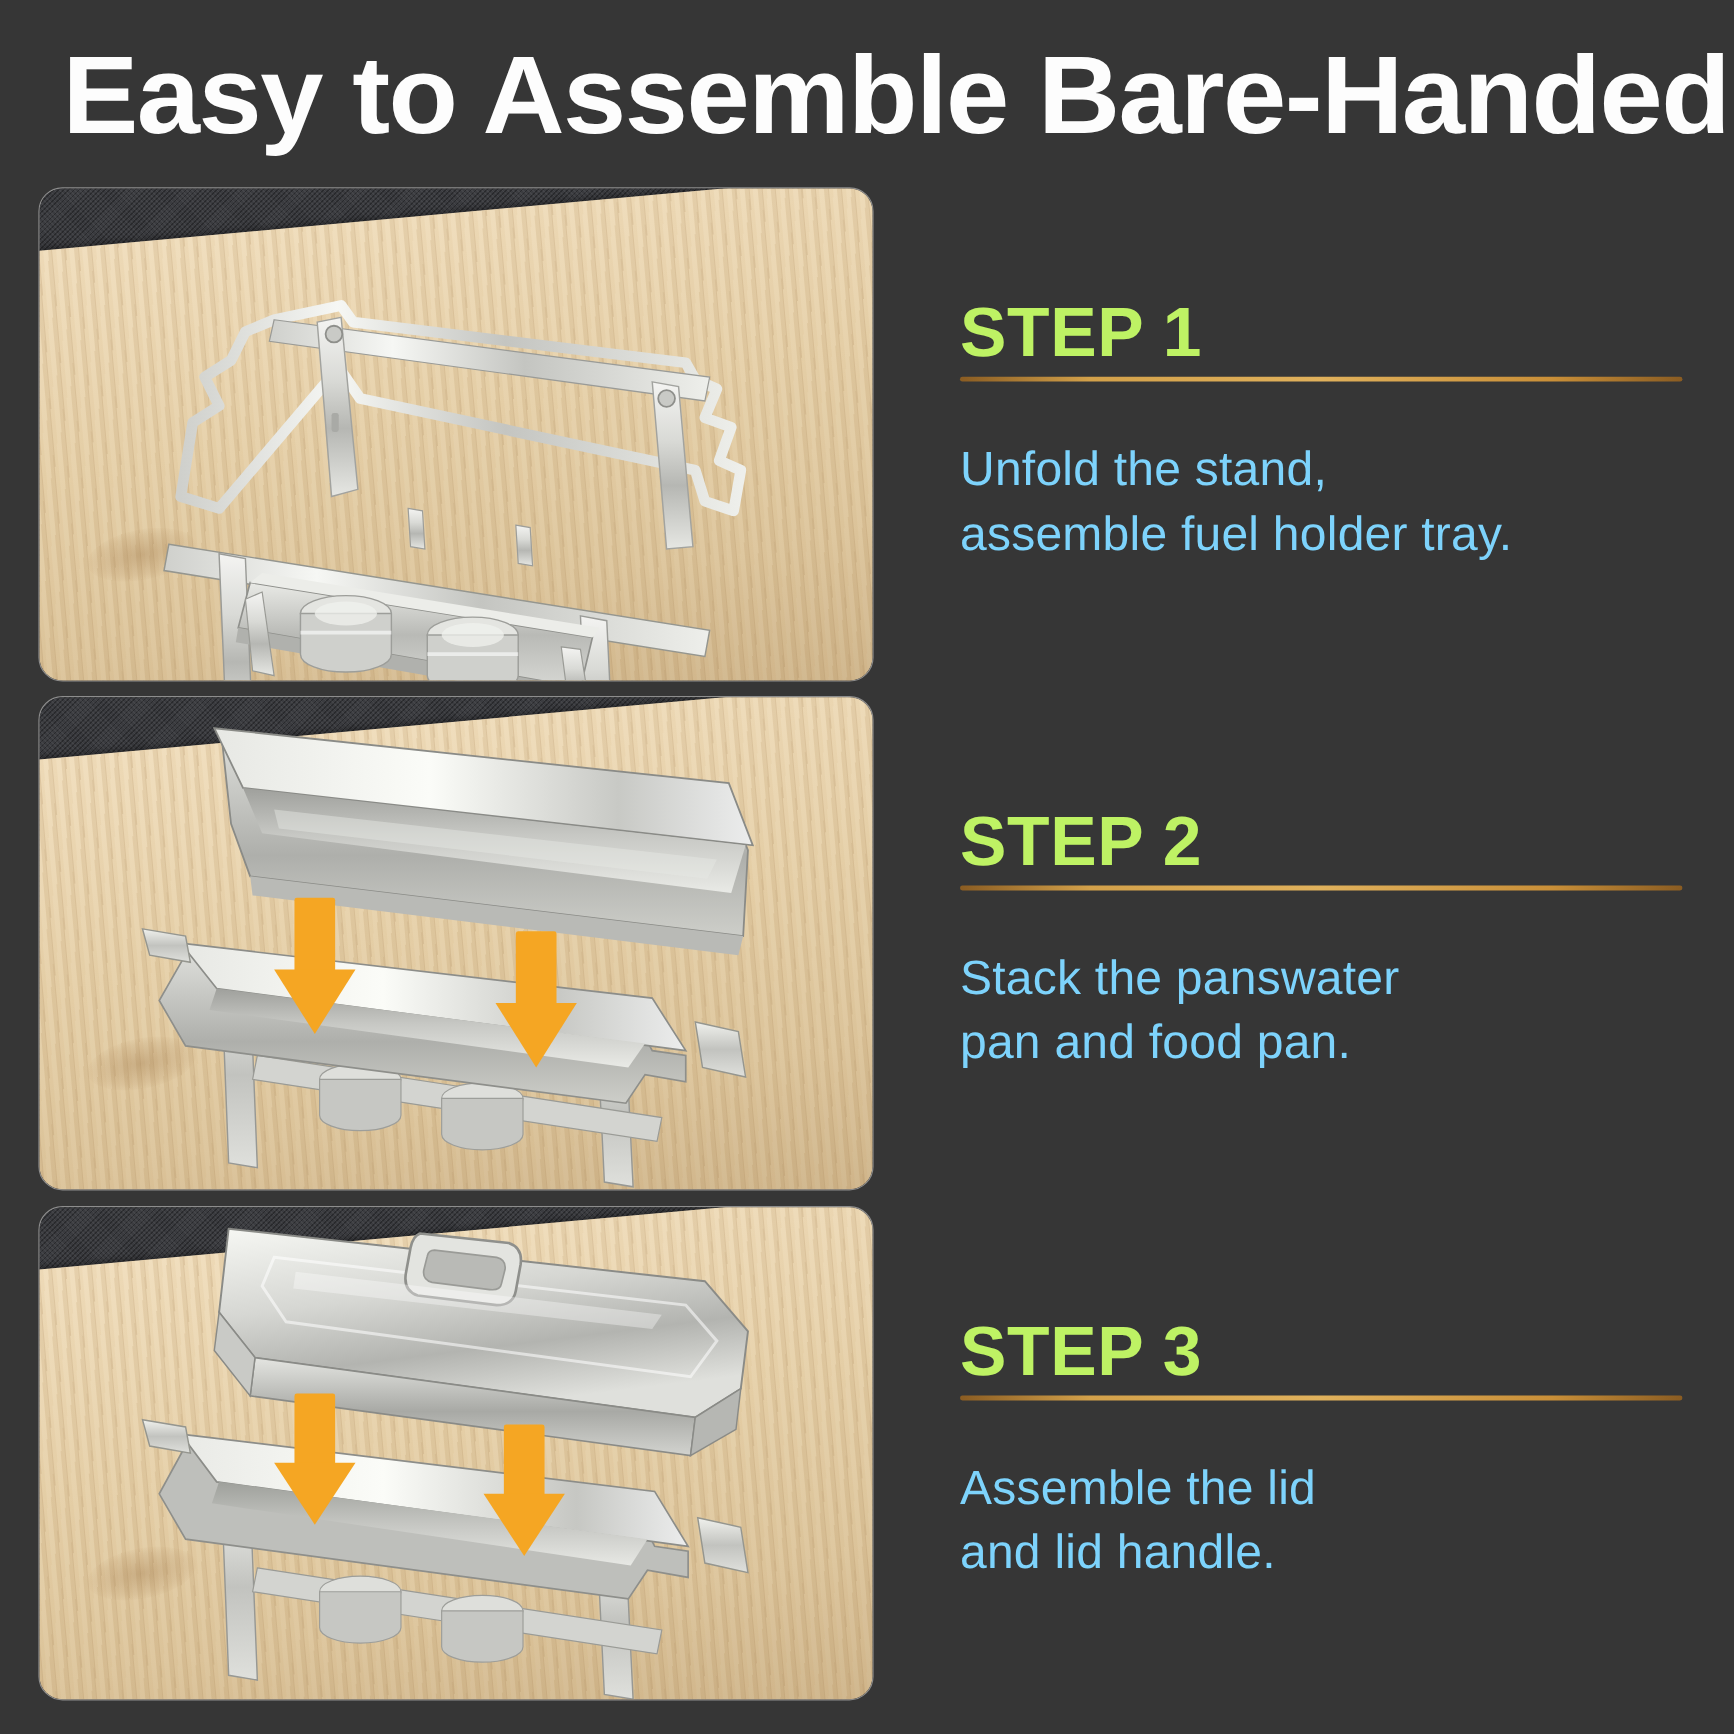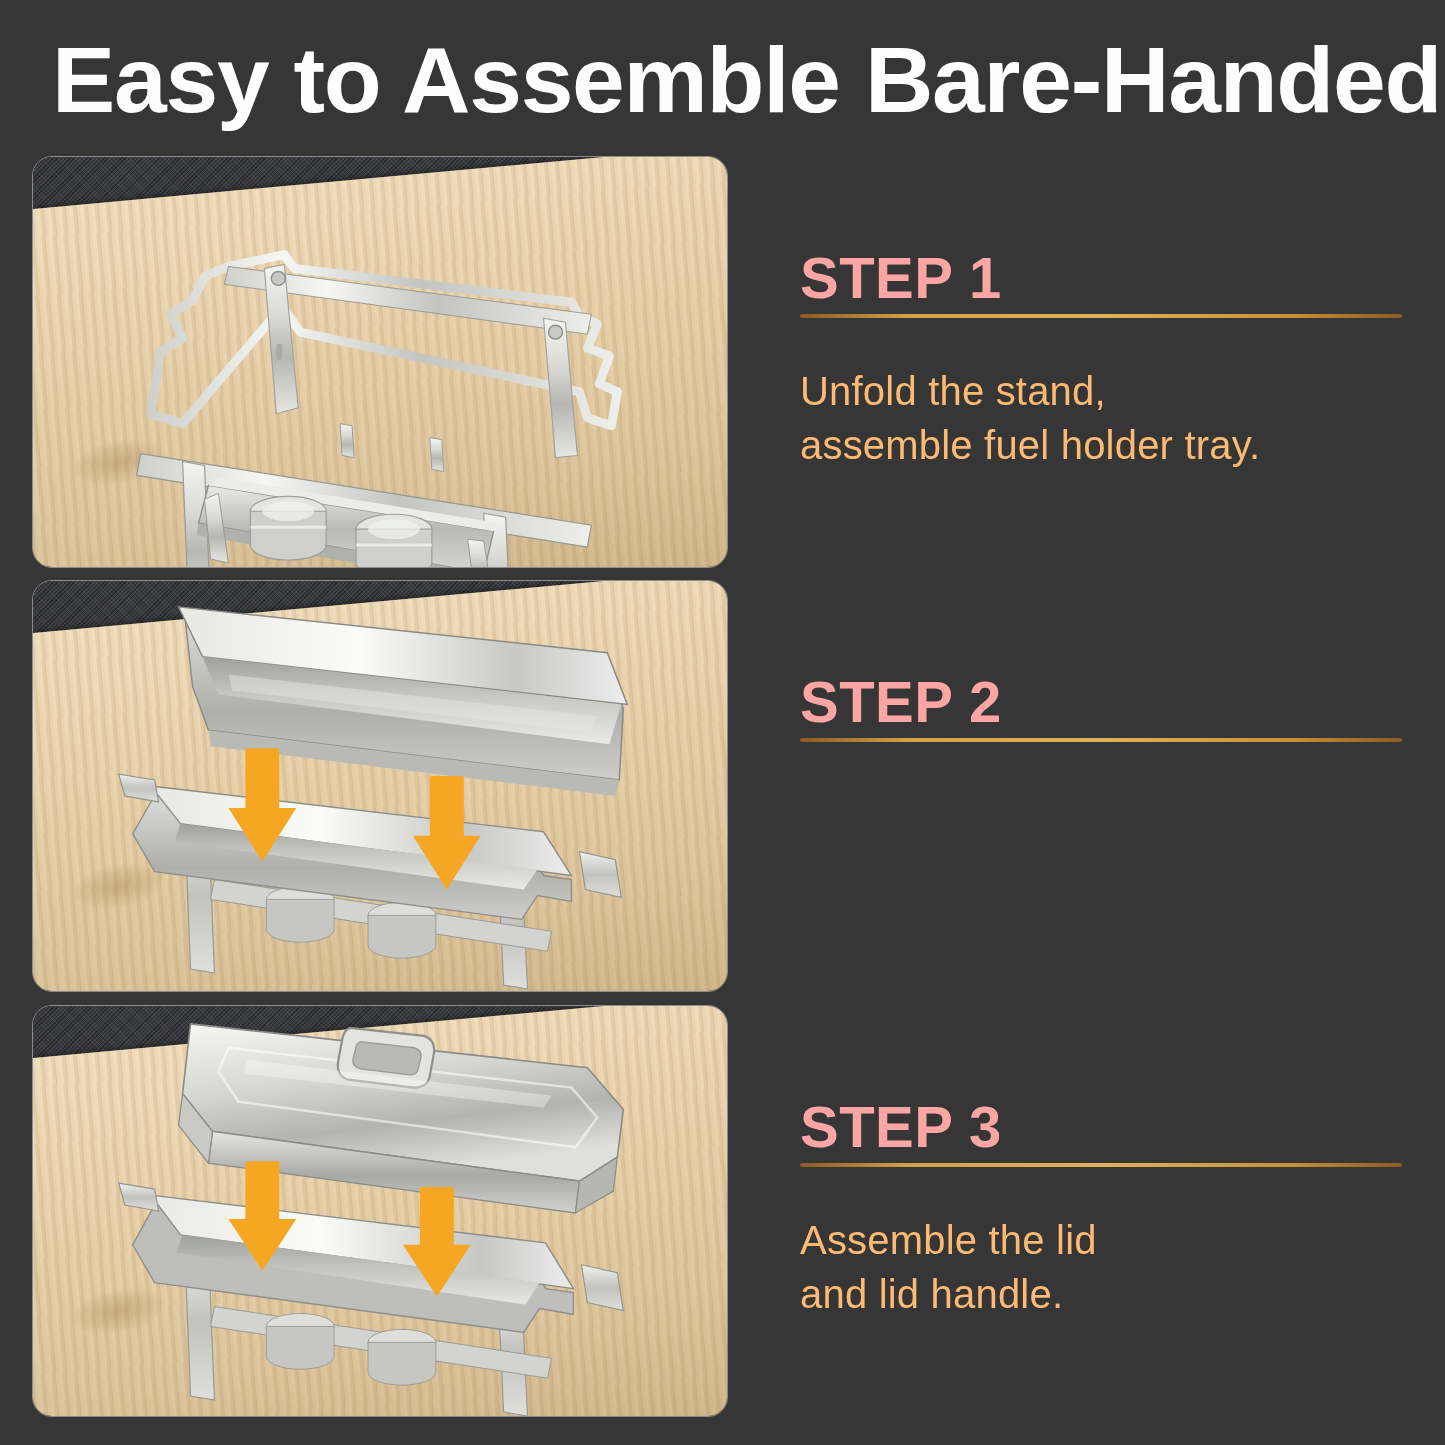--- a/index.html
+++ b/index.html
@@ -62,29 +62,29 @@
     transform:rotate(-6deg);
   }
 
   
   .rig { position:absolute; inset:0; }
   .rig svg { width:100%; height:100%; display:block; }
 
   
   .step-text { position:absolute; left:800px; top:0; width:608px; }
   .step-label {
-    font-size:58px; font-weight:bold; color:#fca5a5;
+    font-size:58px; font-weight:bold; color:#bef264;
     letter-spacing:.5px; line-height:64px; white-space:nowrap;
   }
   .step-rule {
     margin-top:4px; height:4px; width:602px; border-radius:2px;
     background:linear-gradient(90deg,#8a5c22 0%,#d3a14a 18%,#e0b15c 50%,#c98f38 82%,#8a5c22 100%);
   }
   .step-desc {
-    margin-top:46px; font-size:40px; color:#fdba74;
+    margin-top:46px; font-size:40px; color:#7dd3fc;
     line-height:54px; letter-spacing:.2px; white-space:pre-line;
   }
   .t1 { padding-top:90px; }
   .t2 { padding-top:90px; }
   .t3 { padding-top:90px; }
 </style>
 </head>
 <body>
 
 <div id="title-bar">
@@ -248,20 +248,22 @@
               <path d="M381 256 L449 256 L415 310 Z"></path>
             </g>
           </svg>
         </div>
       </div>
     </div>
 
     <div class="step-text t2">
       <div class="step-label">STEP 2</div>
       <div class="step-rule"></div>
+      <div class="step-desc">Stack the panswater
+pan and food pan.</div>
     </div>
   </div>
 
   <div class="step-row r3">
 
     <div class="photo-card">
       <div class="scene">
         <div class="mat"></div>
         <div class="wood">
           <div class="wood-knot"></div>

